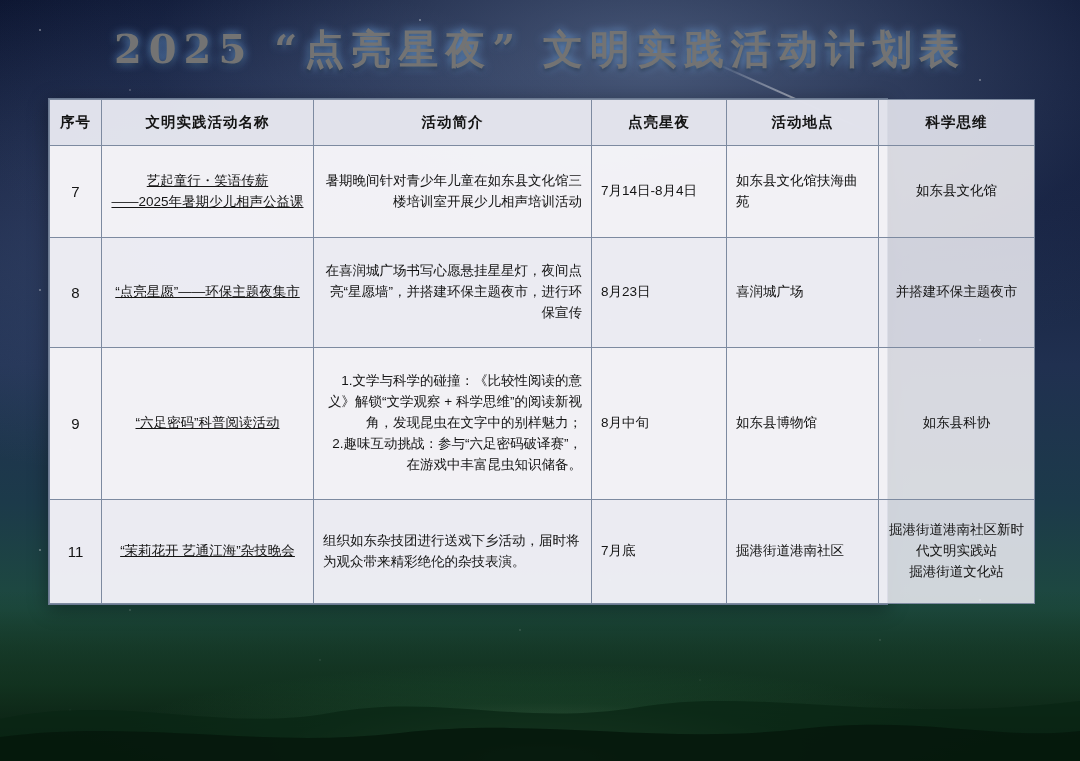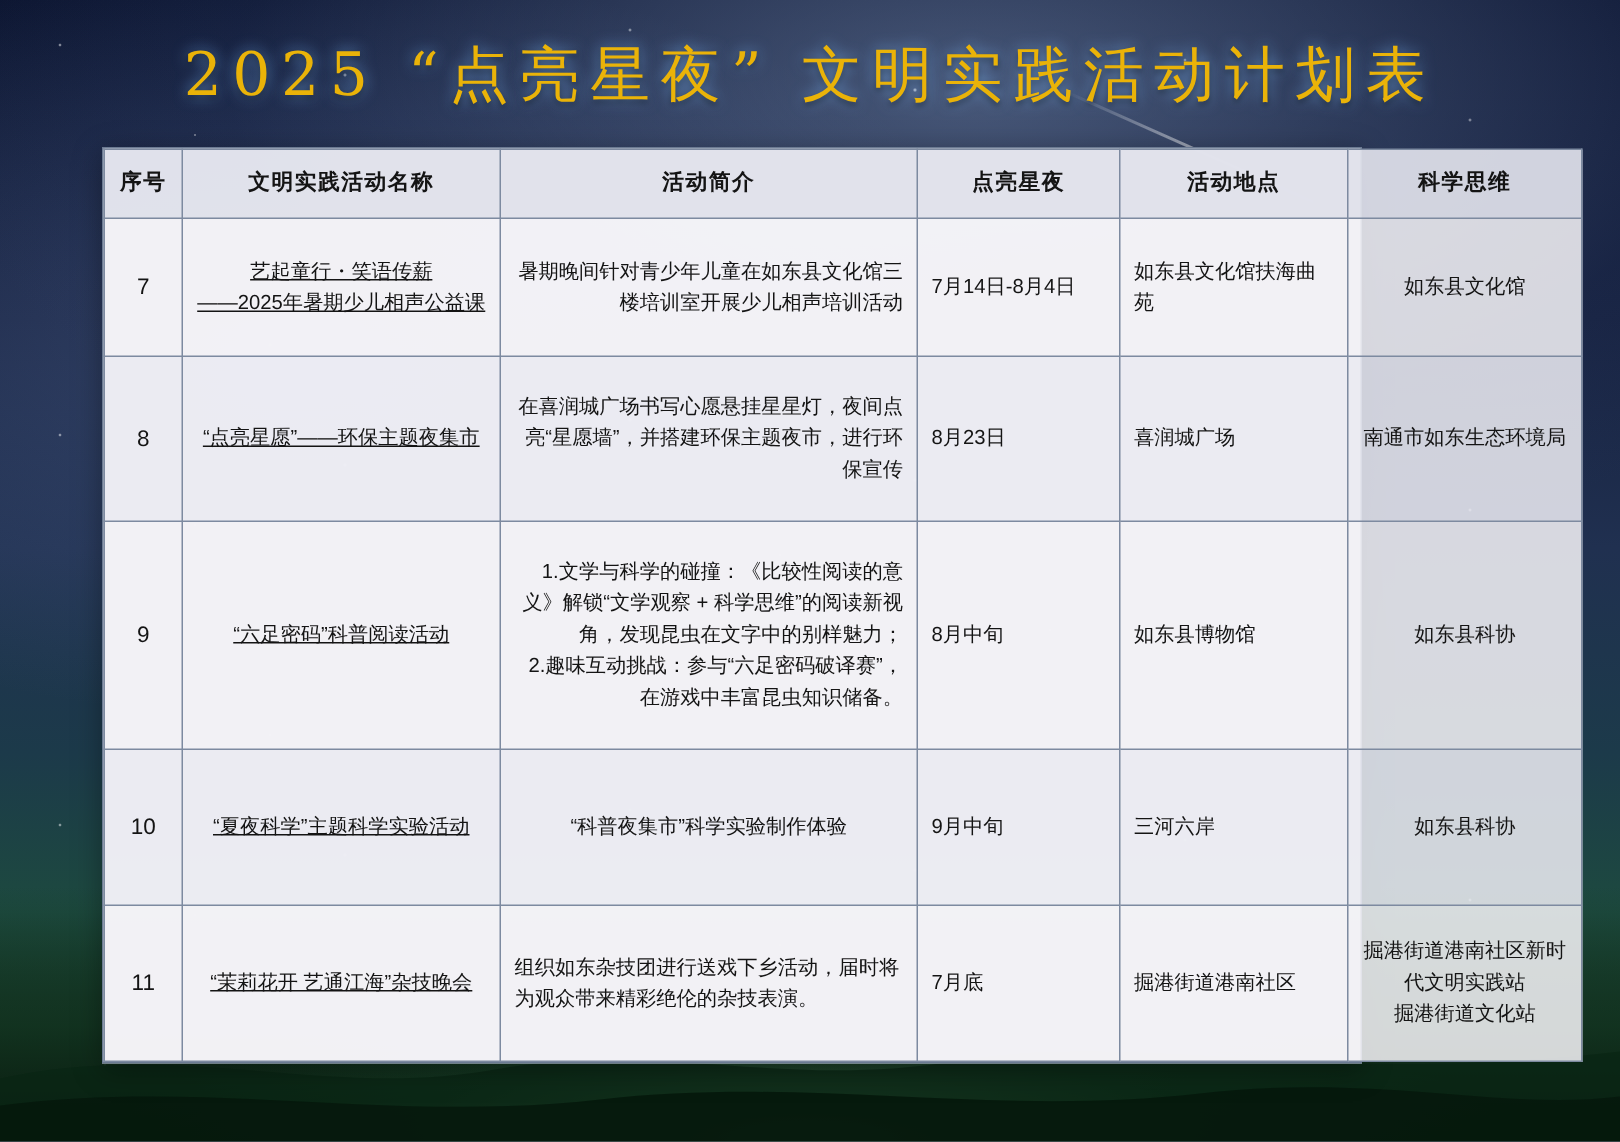--- a/index.html
+++ b/index.html
@@ -67,38 +67,37 @@
     left: 0; right: 0; bottom: 0; height: 120px;
   }
 
   
   #title {
     position: absolute;
     top: 22px;
     left: 0; right: 0;
     text-align: center;
     font-family: "DejaVu Serif", "Liberation Serif", serif;
-    font-weight: normal;
+    font-weight: bold;
     font-size: 40px;
     letter-spacing: 7px;
-    color: #eab308;
+    color: #737373;
     text-shadow: 0 0 10px rgba(130,190,255,0.75), 0 2px 4px rgba(0,0,0,0.6);
     white-space: nowrap;
   }
 
   
   #panel {
     position: absolute;
     left: 48px;
     top: 98px;
     width: 840px;
     border: 1px solid #6b7a92;
     background: rgba(240,238,243,0.90);
     box-shadow: 0 4px 18px rgba(0,0,0,0.35);
-    margin-left: 20px;
   }
   table {
     width: 100%;
     border-collapse: collapse;
     table-layout: fixed;
   }
   th, td {
     border: 1px solid #7d8aa0;
     padding: 8px 9px;
     vertical-align: middle;
@@ -179,40 +178,32 @@
         <td class="c-time">7月14日-8月4日</td>
         <td class="c-place">如东县文化馆扶海曲苑</td>
         <td class="c-org">如东县文化馆</td>
       </tr>
       <tr style="height:110px;">
         <td class="c-no">8</td>
         <td class="c-name">“点亮星愿”——环保主题夜集市</td>
         <td class="c-desc">在喜润城广场书写心愿悬挂星星灯，夜间点亮“星愿墙”，并搭建环保主题夜市，进行环保宣传</td>
         <td class="c-time">8月23日</td>
         <td class="c-place">喜润城广场</td>
-        <td class="c-org">南通市如东生态环境局</td>
+        <td class="c-org">并搭建环保主题夜市</td>
       </tr>
       <tr style="height:152px;">
         <td class="c-no">9</td>
         <td class="c-name">“六足密码”科普阅读活动</td>
         <td class="c-desc" style="white-space:pre-line;">1.文学与科学的碰撞：《比较性阅读的意义》解锁“文学观察 + 科学思维”的阅读新视角，发现昆虫在文字中的别样魅力；
 2.趣味互动挑战：参与“六足密码破译赛”，在游戏中丰富昆虫知识储备。</td>
         <td class="c-time">8月中旬</td>
         <td class="c-place">如东县博物馆</td>
         <td class="c-org">如东县科协</td>
       </tr>
       <tr style="height:104px;">
-        <td class="c-no">10</td>
-        <td class="c-name">“夏夜科学”主题科学实验活动</td>
-        <td class="c-desc" style="text-align:center;">“科普夜集市”科学实验制作体验</td>
-        <td class="c-time">9月中旬</td>
-        <td class="c-place">三河六岸</td>
-        <td class="c-org">如东县科协</td>
-      </tr>
-      <tr style="height:104px;">
         <td class="c-no">11</td>
         <td class="c-name">“茉莉花开 艺通江海”杂技晚会</td>
         <td class="c-desc" style="text-align:left;">组织如东杂技团进行送戏下乡活动，届时将为观众带来精彩绝伦的杂技表演。</td>
         <td class="c-time">7月底</td>
         <td class="c-place">掘港街道港南社区</td>
         <td class="c-org" style="white-space:pre-line;">掘港街道港南社区新时代文明实践站
 掘港街道文化站</td>
       </tr>
     </tbody>
   </table>

